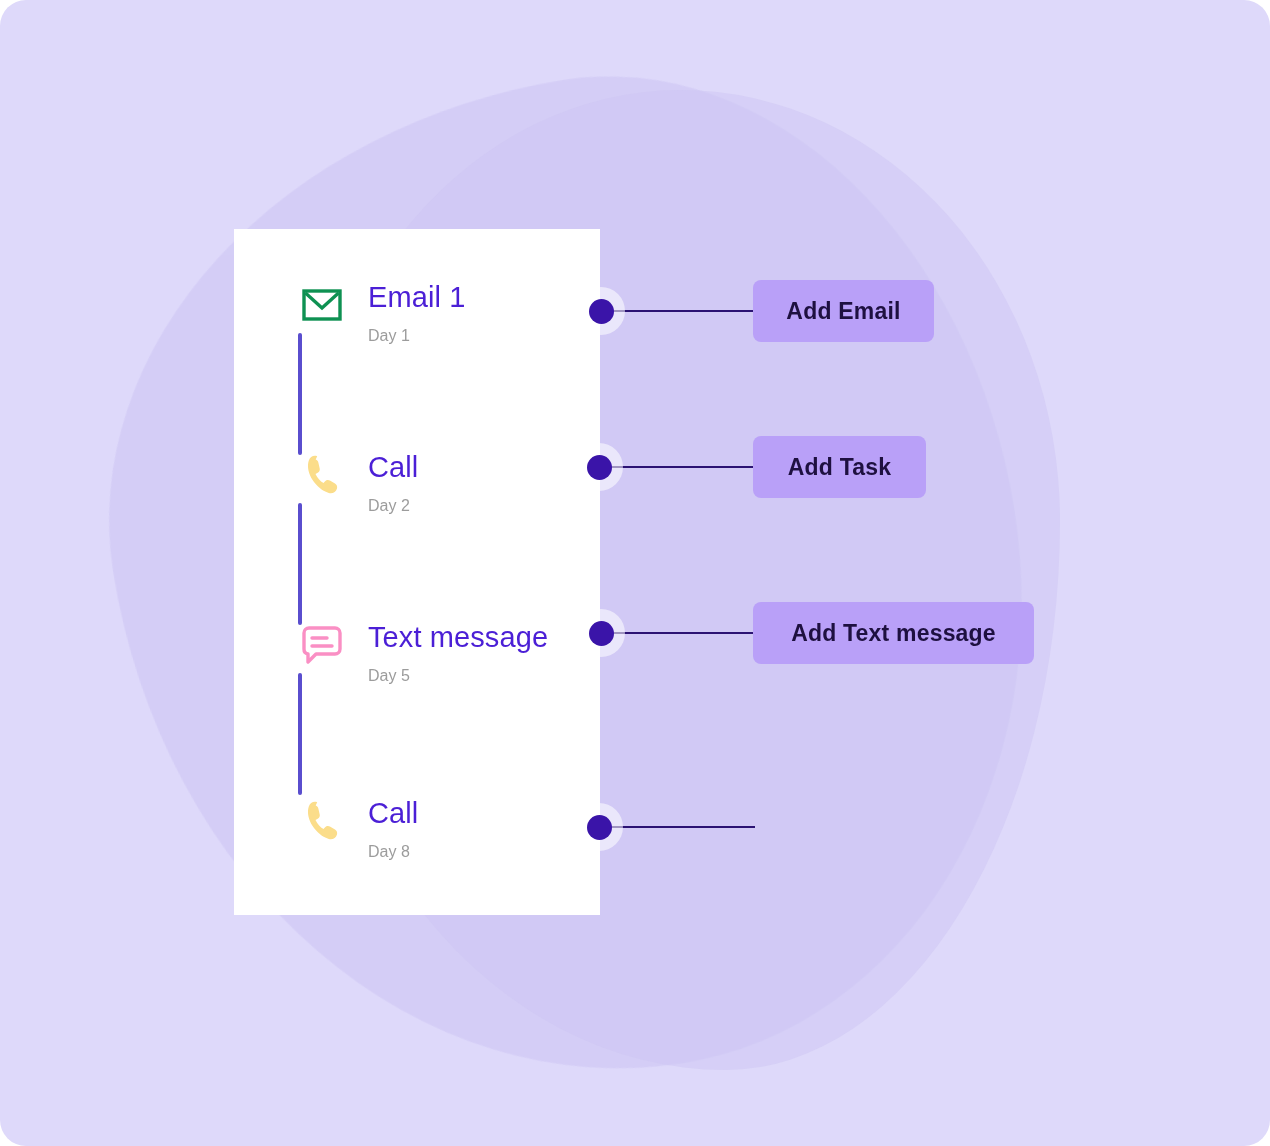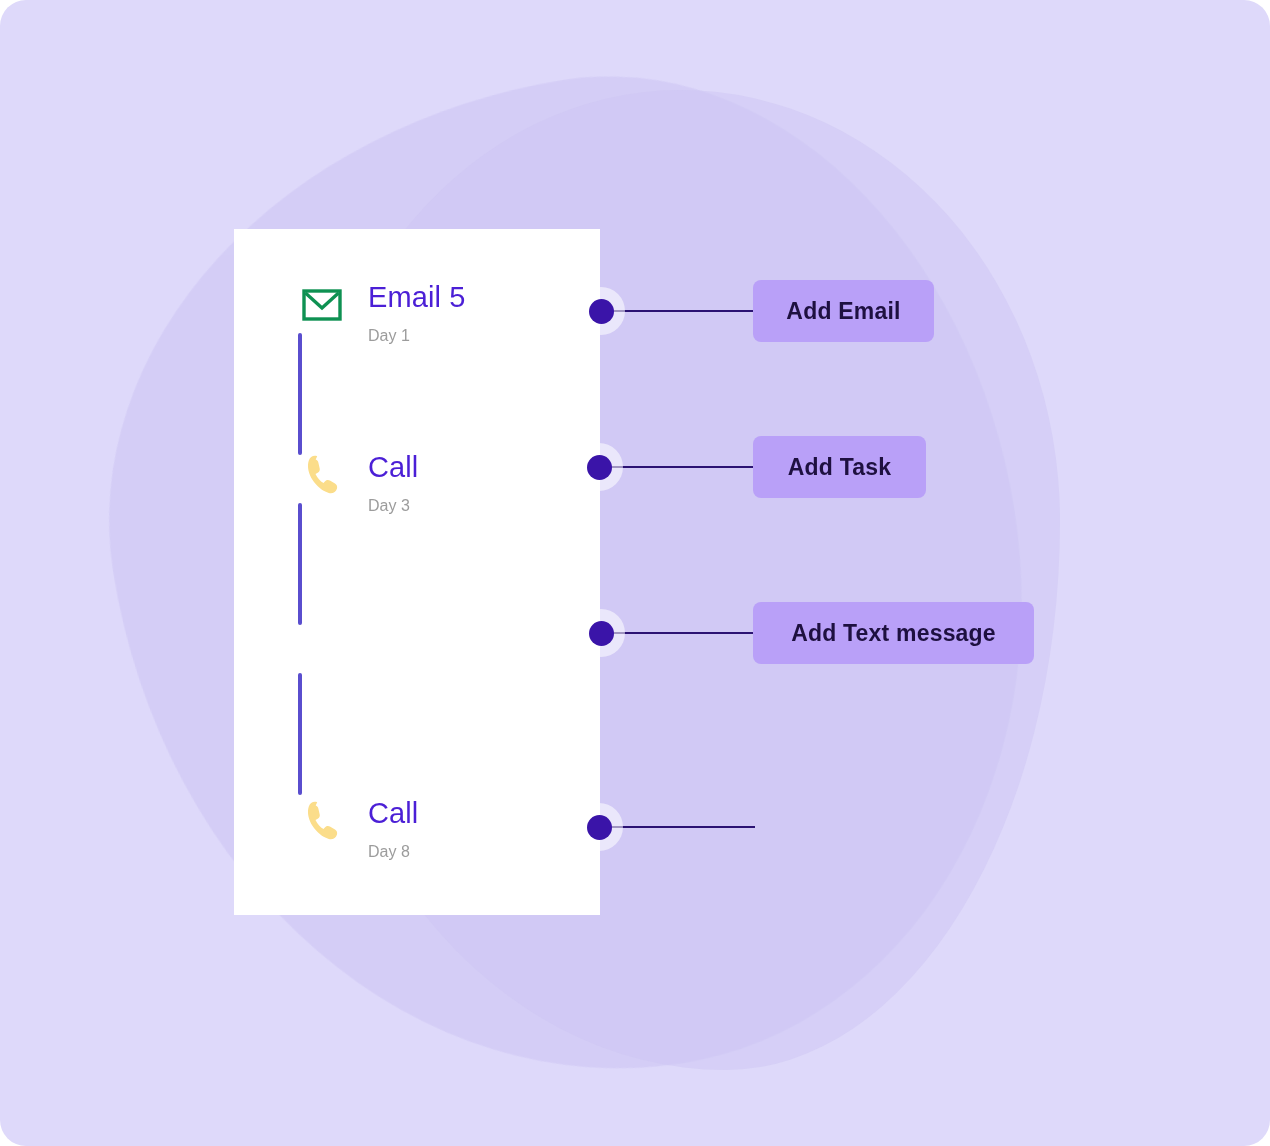--- a/index.html
+++ b/index.html
@@ -172,37 +172,50 @@
     <div class="rail" style="top:673px;height:122px;"></div>
 
     <div class="step" style="top:279px;">
       <span class="step-icon">
         <svg width="40" height="32" viewBox="0 0 40 32" aria-hidden="true">
           <rect x="2" y="2" width="36" height="28" fill="none" stroke="#0E9152" stroke-width="3.4"></rect>
           <polyline points="3.5,4 20,19 36.5,4" fill="none" stroke="#0E9152" stroke-width="3.4"></polyline>
         </svg>
       </span>
       <span class="step-text">
-        <div class="step-title">Email 5</div>
+        <div class="step-title">Email 1</div>
         <div class="step-day">Day 1</div>
       </span>
     </div>
 
     <div class="step" style="top:449px;">
       <span class="step-icon">
         <svg width="34" height="44" viewBox="0 0 34 44" aria-hidden="true">
           <path d="M12.2 3.2c-3.6-1.4-7.2.6-8.4 4.2-2 6.2-.2 13.4 3.8 19.6 4 6.2 9.8 11 16.2 13 3.6 1.2 7.2-1 8.2-4.6.5-1.9-.3-3.9-2-4.9l-5.1-3c-1.6-.9-3.6-.6-4.8.8l-1.6 1.8c-3.3-1.9-6.2-5.6-8-9.2l2.2-1.1c1.6-.8 2.4-2.6 2-4.3l-1.3-5.8c-.3-1.4-1.3-2.6-2.7-3.1z" fill="#FBDD8A"></path>
         </svg>
       </span>
       <span class="step-text">
         <div class="step-title">Call</div>
-        <div class="step-day">Day 3</div>
-      </span>
-    </div>
-
+        <div class="step-day">Day 2</div>
+      </span>
+    </div>
+
+    <div class="step" style="top:619px;">
+      <span class="step-icon">
+        <svg width="42" height="40" viewBox="0 0 42 40" aria-hidden="true">
+          <path d="M8 3h26a5 5 0 0 1 5 5v16a5 5 0 0 1-5 5H15l-8 8v-8a5 5 0 0 1-4-5V8a5 5 0 0 1 5-5z" fill="none" stroke="#FA8FC4" stroke-width="3.4" stroke-linejoin="round"></path>
+          <line x1="11" y1="13" x2="26" y2="13" stroke="#FA8FC4" stroke-width="3.4" stroke-linecap="round"></line>
+          <line x1="11" y1="21" x2="31" y2="21" stroke="#FA8FC4" stroke-width="3.4" stroke-linecap="round"></line>
+        </svg>
+      </span>
+      <span class="step-text">
+        <div class="step-title">Text message</div>
+        <div class="step-day">Day 5</div>
+      </span>
+    </div>
 
     <div class="step" style="top:795px;">
       <span class="step-icon">
         <svg width="34" height="44" viewBox="0 0 34 44" aria-hidden="true">
           <path d="M12.2 3.2c-3.6-1.4-7.2.6-8.4 4.2-2 6.2-.2 13.4 3.8 19.6 4 6.2 9.8 11 16.2 13 3.6 1.2 7.2-1 8.2-4.6.5-1.9-.3-3.9-2-4.9l-5.1-3c-1.6-.9-3.6-.6-4.8.8l-1.6 1.8c-3.3-1.9-6.2-5.6-8-9.2l2.2-1.1c1.6-.8 2.4-2.6 2-4.3l-1.3-5.8c-.3-1.4-1.3-2.6-2.7-3.1z" fill="#FBDD8A"></path>
         </svg>
       </span>
       <span class="step-text">
         <div class="step-title">Call</div>
         <div class="step-day">Day 8</div>

